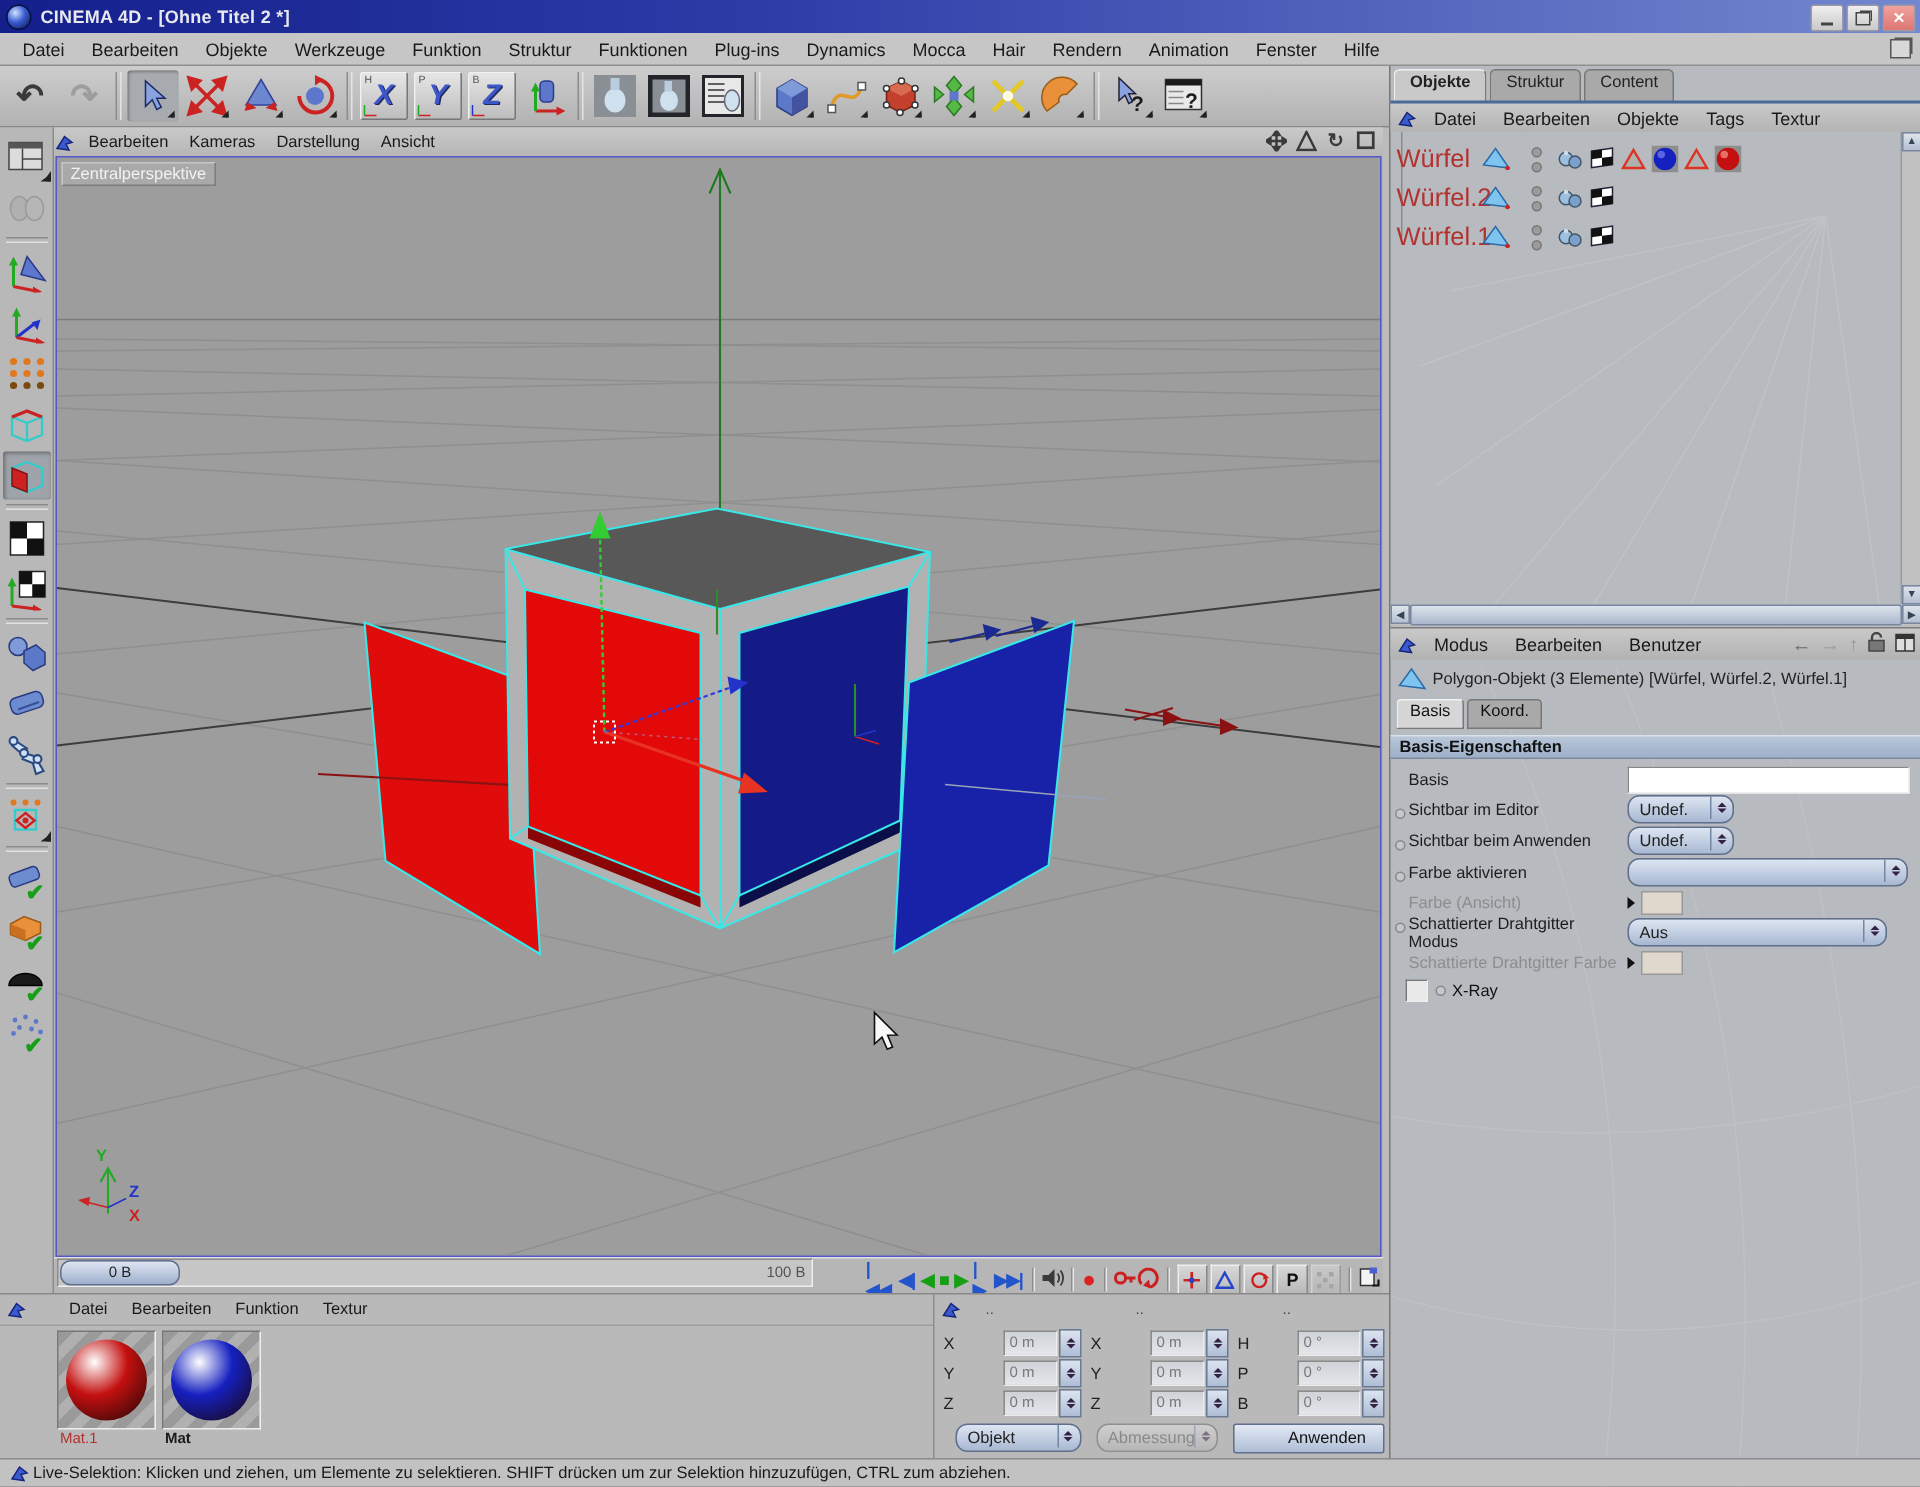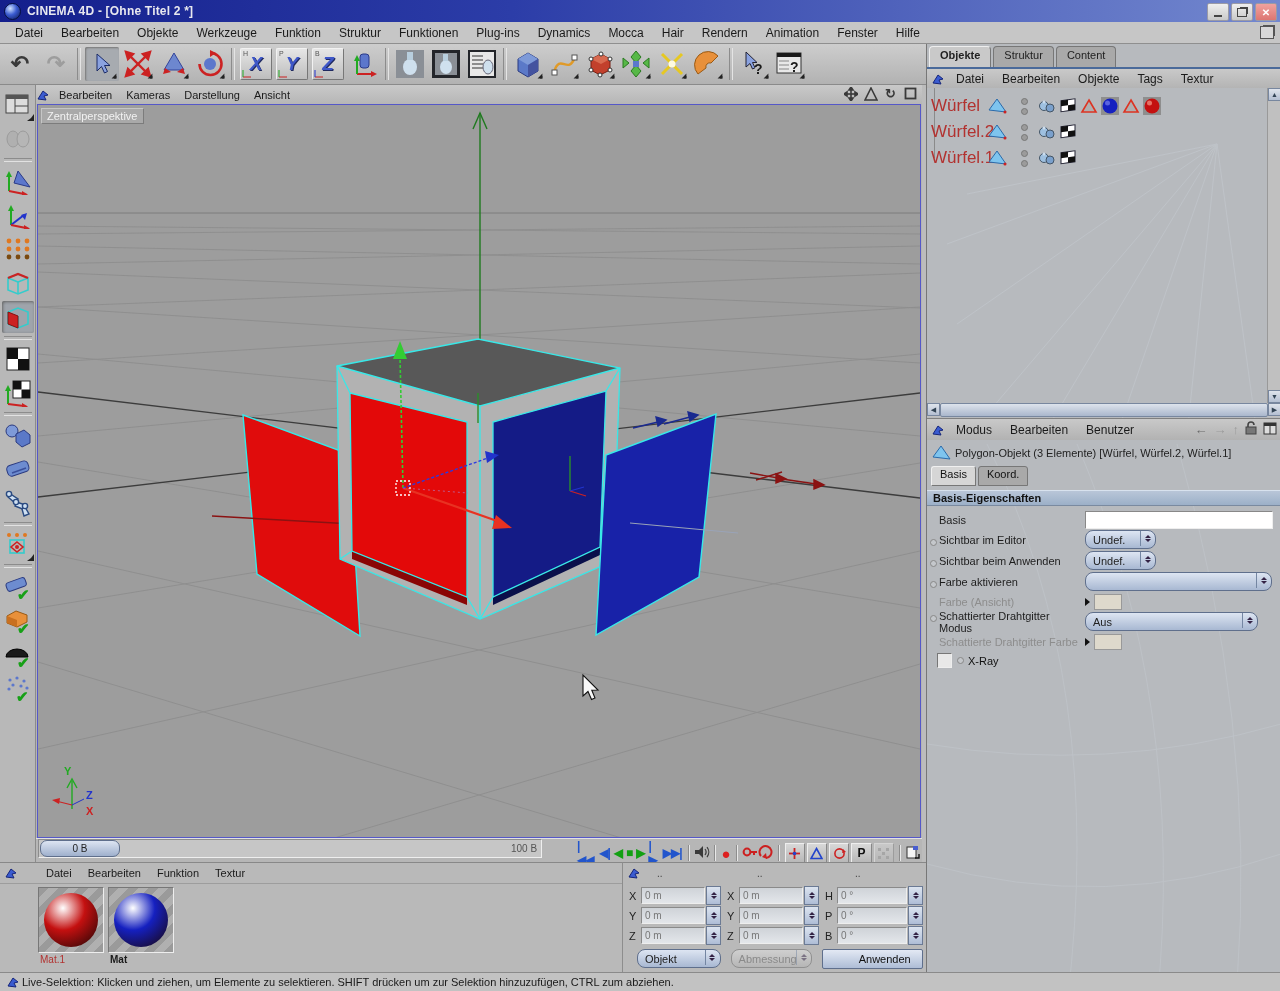--- a/index.html
+++ b/index.html
@@ -95,21 +95,21 @@
   .matname{font-size:10px;padding:1px 2px;}
   
   #coords{left:622px;top:862px;width:308px;height:110px;background:#b9b9b9;border-top:1px solid #888;
     border-left:1px solid #8d8d8d;}
   #coords .panelmenu{border-bottom:none;}
   .cohdr{font-size:10px;color:#444;}
   .corow{display:flex;align-items:center;height:19px;margin:1px 0;}
   .colbl{width:10px;font-size:11px;color:#222;margin-right:2px;}
   .coinput{flex:1;height:15px;background:linear-gradient(#cfd3d8,#e3e6ea);border:1px solid #8a8a8a;
     border-bottom-color:#eee;border-right-color:#eee;font-size:10px;color:#777;
-    display:flex;align-items:center;padding-left:3px;}
+    display:flex;align-items:center;padding-left:3px;margin-left:28px;}
   .stepper{width:13px;height:17px;background:linear-gradient(#dce4f0,#aebdd6);border:1px solid #6b7a94;
     display:flex;flex-direction:column;align-items:center;justify-content:center;margin-left:1px;}
   .stepper i{width:0;height:0;border-left:3px solid transparent;border-right:3px solid transparent;display:block;}
   .stepper .up{border-bottom:3px solid #324;margin-bottom:1px;}
   .stepper .dn{border-top:3px solid #324;}
   .cocol{position:absolute;top:22px;width:92px;}
   .drop{height:17px;border-radius:8px;background:linear-gradient(#dde5f2,#a8b8d2);border:1px solid #5f6f8c;
     display:flex;align-items:center;font-size:11px;color:#222;padding-left:7px;position:relative;}
   .drop .stepper{position:absolute;right:1px;top:0px;height:15px;border:none;background:transparent;border-left:1px solid #7486a2;}
   .drop.disabled{background:linear-gradient(#cfcfcf,#b6b6b6);color:#8a8a8a;border-color:#909090;}

